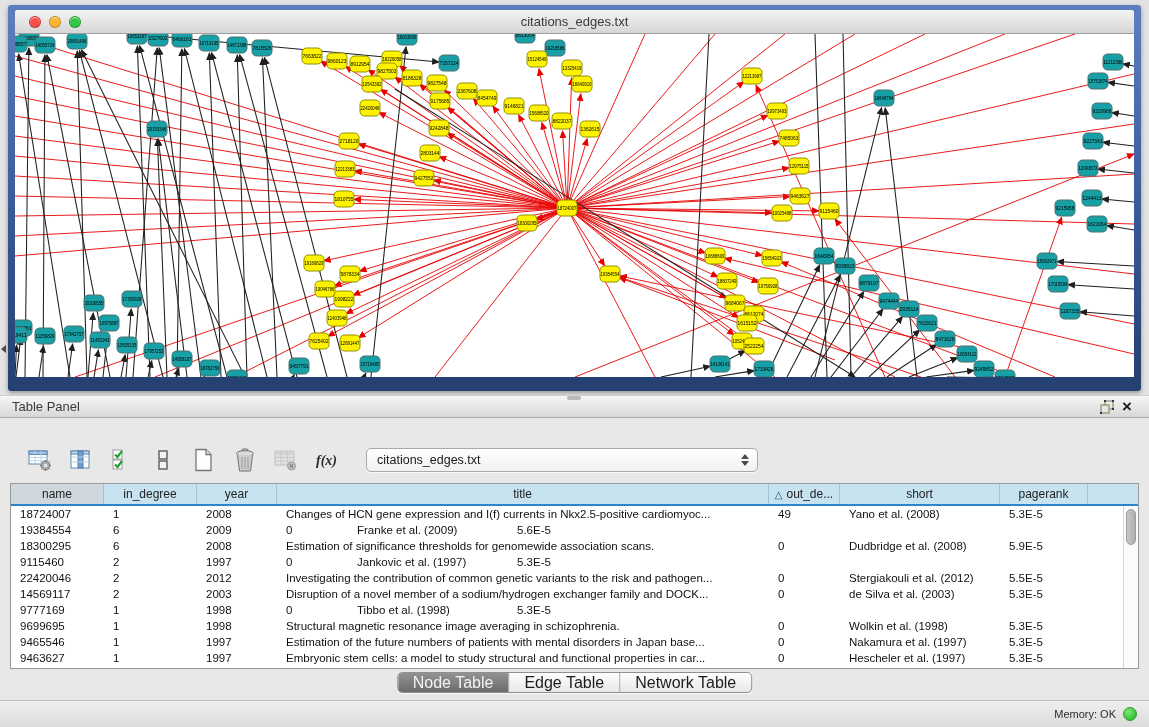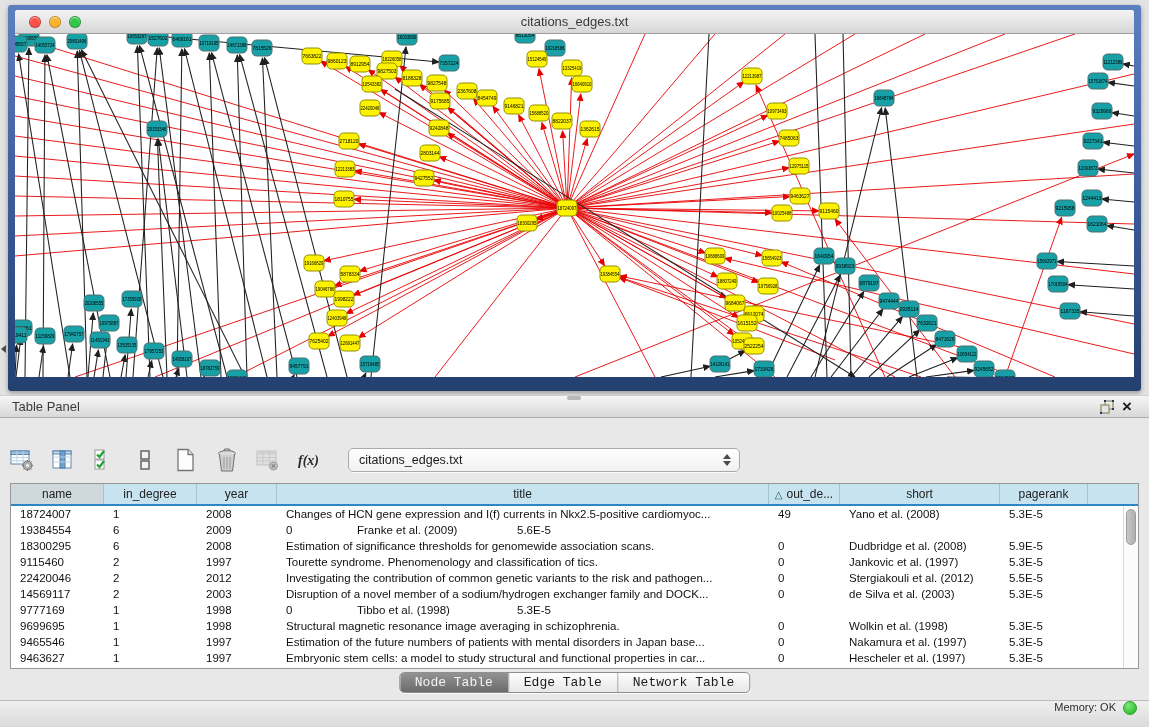--- a/index.html
+++ b/index.html
@@ -25,21 +25,21 @@
   
   #table-panel { position:absolute; left:0; top:395px; width:1149px; height:305px; background:#E8E8E8; }
   .panel-titlebar { height:23px; background:linear-gradient(#F6F6F6,#D8D8D8); border-top:1px solid #CFCFCF;
     border-bottom:1px solid #ADADAD; display:flex; align-items:center; padding:0 12px; }
   .panel-title { font-size:13px; color:#3C3C3C; }
   .panel-grip { position:absolute; left:567px; top:1px; width:14px; height:4px; border-radius:2px; background:#B9B9B9; }
   .panel-titlebar .spacer { flex:1; }
   .panel-btn { display:flex; align-items:center; justify-content:center; width:20px; height:18px; cursor:default; }
   .close-x { font-size:17px; font-weight:bold; color:#1C1C1C; line-height:16px; }
 
-  .toolbar { position:absolute; left:8px; top:51px; display:flex; align-items:center; gap:13px; }
+  .toolbar { position:absolute; left:26px; top:51px; display:flex; align-items:center; gap:13px; }
   .tb-btn { width:28px; height:28px; display:flex; align-items:center; justify-content:center; }
   .combo { width:392px; height:24px; margin-left:12px; background:linear-gradient(#FFFFFF,#F1F1F1);
     border:1px solid #A9A9A9; border-radius:5px; display:flex; align-items:center; padding:0 8px 0 10px;
     font-size:12.5px; color:#1A1A1A; box-shadow:0 1px 1px rgba(255,255,255,.8); }
   .combo .cv { flex:1; }
   .combo .arrows { display:flex; flex-direction:column; gap:2px; align-items:center; }
   .tri-up { width:0; height:0; border-left:4px solid transparent; border-right:4px solid transparent; border-bottom:5px solid #4A4A4A; }
   .tri-dn { width:0; height:0; border-left:4px solid transparent; border-right:4px solid transparent; border-top:5px solid #4A4A4A; }
 
   .table-wrap { position:absolute; left:10px; top:88px; width:1129px; height:186px; border:1px solid #989898;
@@ -53,28 +53,28 @@
   .trow { display:flex; height:16px; }
   .td { font-size:11.5px; color:#111; line-height:16px; white-space:nowrap; overflow:hidden; padding-left:9px; }
   .c0{width:93px;} .c1{width:93px;} .c2{width:80px;} .c3{width:492px;} .c4{width:71px;} .c5{width:160px;} .c6{width:88px;} .cf{flex:1; border-right:none;}
   .vscroll { position:absolute; right:0; top:0; bottom:0; width:15px; background:#FBFBFB; border-left:1px solid #D8D8D8; }
   .vthumb { position:absolute; left:2px; top:3px; width:10px; height:36px; border-radius:5px;
     background:linear-gradient(90deg,#C8C8C8,#AFAFAF); border:1px solid #9C9C9C; }
 
   .tabs { position:absolute; top:277px; left:50%; transform:translateX(-50%); display:flex; height:21px;
     border:1px solid #8F8F8F; border-radius:5px; overflow:hidden; background:linear-gradient(#FEFEFE,#E7E7E7);
     box-shadow:0 1px 1px rgba(255,255,255,.7); }
-  .seg { font-size:13px; color:#1C1C1C; line-height:20px; padding:0 15px; border-left:1px solid #ABABAB;font-family:Liberation Mono, monospace; }
+  .seg { font-size:16px; color:#1C1C1C; line-height:20px; padding:0 15px; border-left:1px solid #ABABAB; }
   .seg:first-child { border-left:none; }
   .seg.active { background:linear-gradient(#929292,#6C6C6C); color:#F3F3F3; }
 
   
   #status-bar { position:absolute; left:0; bottom:0; width:1149px; height:27px;
     background:linear-gradient(#EFEFEF,#DBDBDB); border-top:1px solid #BDBDBD;
-    display:flex; justify-content:flex-end; padding:0 12px; gap:7px; }
+    display:flex; align-items:center; justify-content:flex-end; padding:0 12px; gap:7px; }
   .mem-label { font-size:11px; color:#2E2E2E; }
   .mem-dot { width:14px; height:14px; border-radius:50%; background:radial-gradient(circle at 35% 30%, #7FE87A, #35C337 70%);
     border:1px solid #2E9E2B; }
 </style>
 </head>
 <body>
 
 <div id="network-window">
   <div class="window-chrome">
     <div class="titlebar">
@@ -619,21 +619,20 @@
           <div class="td c3">Estimation of significance thresholds for genomewide association scans.</div>
           <div class="td c4">0</div>
           <div class="td c5">Dudbridge et al. (2008)</div>
           <div class="td c6">5.9E-5</div>
           <div class="td cf"></div>
         </div>
         <div class="trow">
           <div class="td c0">9115460</div>
           <div class="td c1">2</div>
           <div class="td c2">1997</div>
-          <div class="td c3">Tourette syndrome. Phenomenology and classification of tics.</div>
           <div class="td c4">0</div>
           <div class="td c5">Jankovic et al. (1997)</div>
           <div class="td c6">5.3E-5</div>
           <div class="td cf"></div>
         </div>
         <div class="trow">
           <div class="td c0">22420046</div>
           <div class="td c1">2</div>
           <div class="td c2">2012</div>
           <div class="td c3">Investigating the contribution of common genetic variants to the risk and pathogen...</div>

